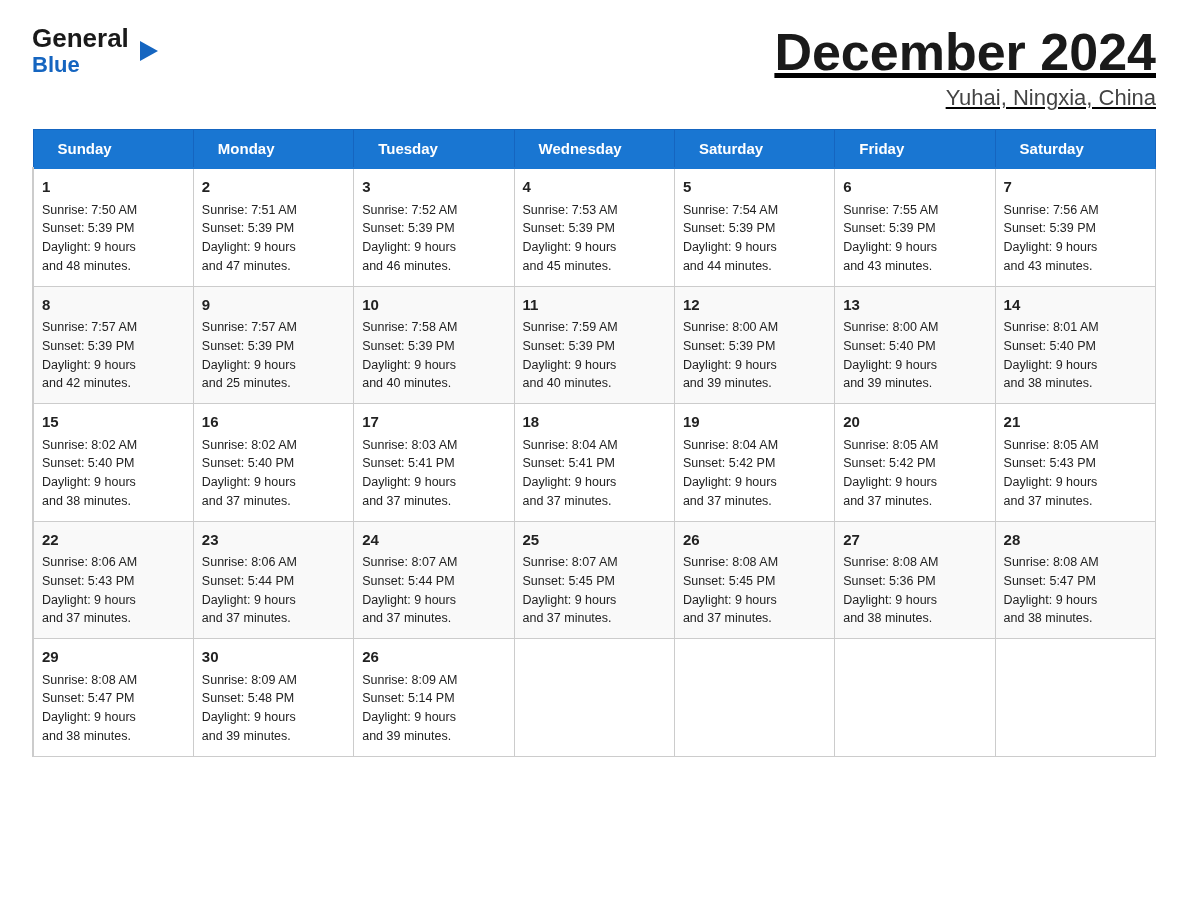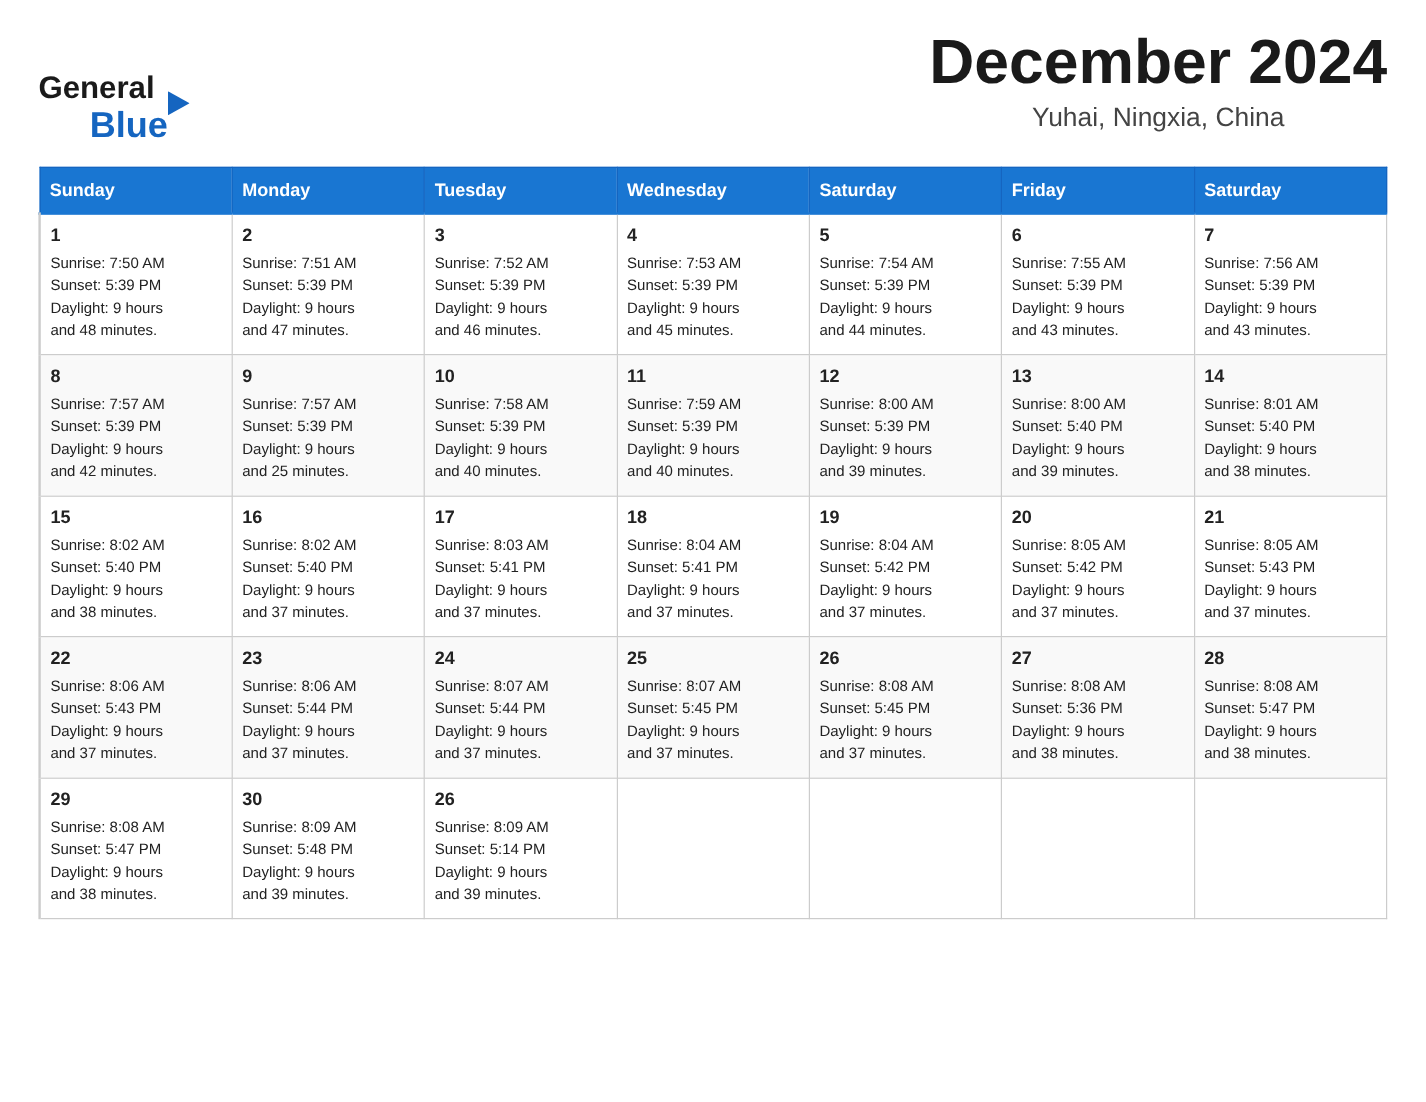--- a/index.html
+++ b/index.html
@@ -12,25 +12,25 @@
     }
     .header {
       display: flex;
       align-items: flex-start;
       justify-content: space-between;
       margin-bottom: 18px;
     }
     .logo {
       display: flex;
       flex-direction: column;
-      align-items: flex-end;
-      margin-top: 35px;
+      align-items: flex-start;
     }
     .title-block {
-      text-align: center;
+      text-align: right;
+      text-decoration: underline;
     }
     .title-block h1 {
       font-size: 52px;
       font-weight: 900;
       color: #1a1a1a;
       line-height: 1.1;
     }
     .title-block h2 {
       font-size: 22px;
       font-weight: normal;
@@ -40,21 +40,21 @@
     table {
       width: 100%;
       border-collapse: collapse;
       table-layout: fixed;
     }
     thead tr th {
       background: #1976d2;
       color: #fff;
       font-size: 15px;
       font-weight: bold;
-      padding: 10px 8px;
+      padding: 10px 24px;
       text-align: left;
       border: 1px solid #1565c0;
     }
     tbody tr td {
       vertical-align: top;
       padding: 7px 8px 10px 8px;
       font-size: 12.5px;
       color: #222;
       border: 1px solid #ccc;
       height: 105px;
@@ -83,21 +83,21 @@
 <div class="header">
   <div class="logo">
     <div style="font-size:26px;font-weight:bold;color:#1a1a1a;line-height:1.1;display:flex;align-items:center;">
       <span style="color:#1a1a1a;">General</span>
         <span style="display:inline-block;width:0;height:0;border-left:9px solid transparent;border-right:0px solid transparent;border-top:0px;margin-left:2px;">
         <svg width="18" height="20" viewBox="0 0 18 20">
             <polygon points="0,0 18,10 0,20" fill="#1565c0"></polygon>
           </svg>
       </span>
     </div>
-    <div style="color:#1565c0;font-size:30px;font-weight:bold;line-height:1.1;">Blue</div>
+    <div style="color:#1565c0;font-size:22px;font-weight:bold;line-height:1.1;">Blue</div>
   </div>
   <div class="title-block">
     <h1>December 2024</h1>
     <h2>Yuhai, Ningxia, China</h2>
   </div>
 </div>
 
 <table>
   <thead>
     <tr>

